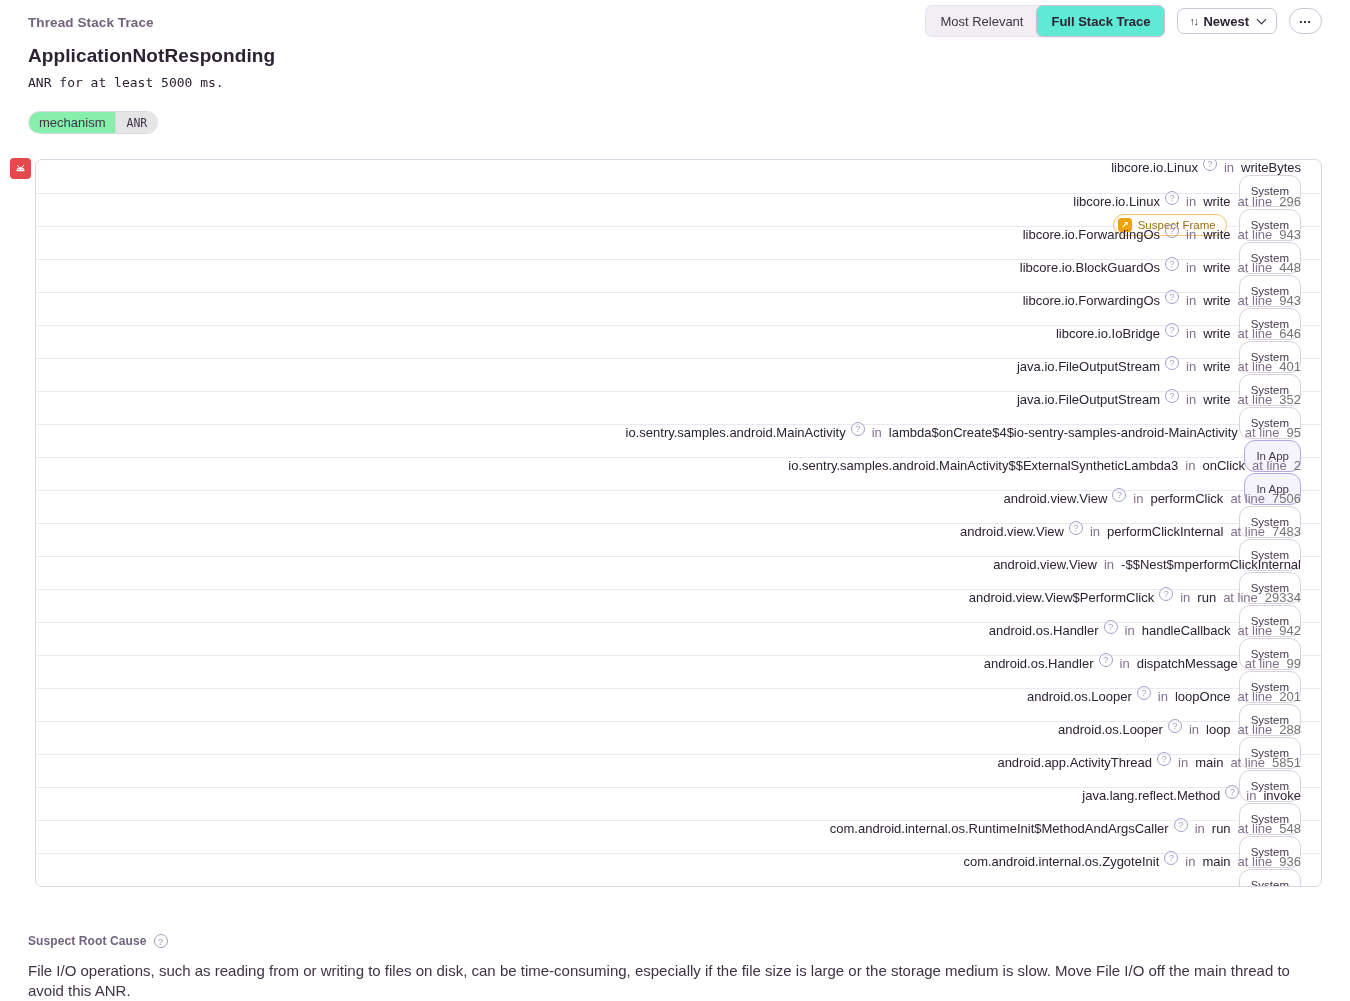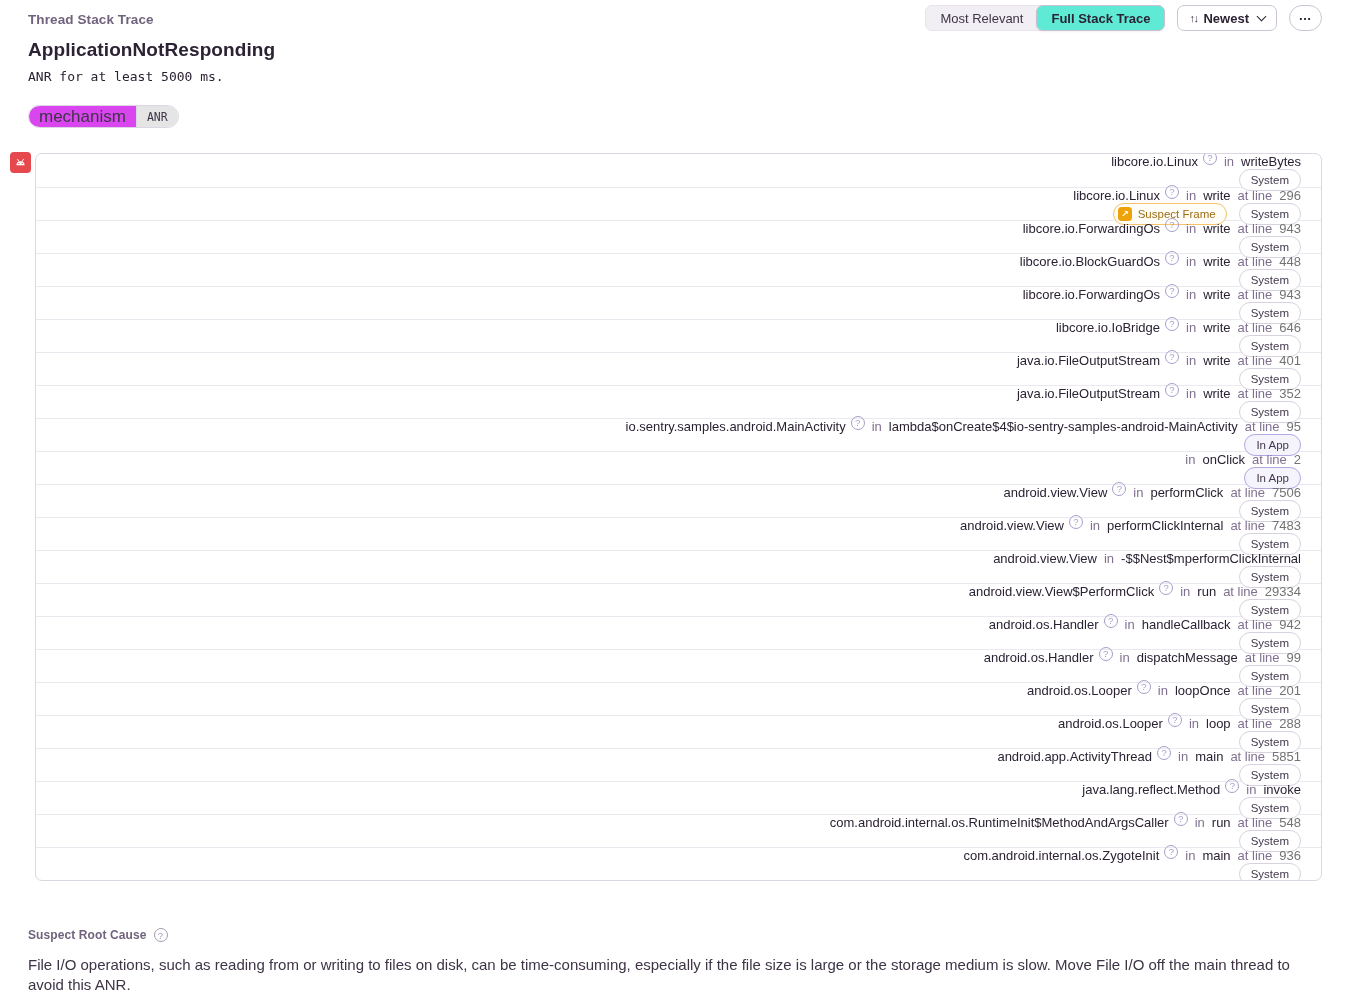--- a/index.html
+++ b/index.html
@@ -10,21 +10,21 @@
     padding:5px 28px 0 28px;
   }
   .mono { font-family:"DejaVu Sans Mono","Liberation Mono",monospace; }
 
   
   .top-header { display:flex; justify-content:space-between; align-items:center; }
   .section-title { font-size:13.5px; font-weight:700; color:#71637e; padding-top:3px; letter-spacing:0.1px; }
   .header-controls { display:flex; align-items:center; gap:12px; }
   .segmented {
     display:flex; align-items:stretch; background:#f1eef4;
-    border:1px solid #e7e2ec; border-radius:7px; height:26px;
+    border:1px solid #e7e2ec; border-radius:7px; height:32px;
   }
   .seg {
     border:none; background:transparent; font:inherit; font-size:13px; color:#3e3446;
     padding:0 14px; border-radius:7px; cursor:pointer; white-space:nowrap;
   }
   .seg.active {
     background:#5eead4; border:1px solid #c9c1d1; font-weight:700; color:#2b2233;
     margin:-1px; box-shadow:0 1px 2px rgba(43,34,51,0.06);
   }
   .btn {
@@ -41,21 +41,21 @@
   .more-btn { width:33px; border-radius:13px; font-weight:700; letter-spacing:1px; padding:0; padding-bottom:6px; }
 
   
   .event-title { font-size:19px; font-weight:700; color:#2b2233; margin-top:8px; letter-spacing:0.1px; }
   .event-subtitle { font-size:13px; color:#2b2233; margin-top:8px; }
   .tag-row { margin-top:21px; }
   .tag-pill {
     display:inline-flex; align-items:stretch; border:1px solid #dcd6e2; border-radius:12px;
     overflow:hidden; height:23px; cursor:pointer;
   }
-  .tag-key { display:flex; align-items:center; padding:0 10px; background:#d946ef; font-size:17px; color:#3e3446; }
+  .tag-key { display:flex; align-items:center; padding:0 10px; background:#86efac; font-size:13px; color:#3e3446; }
   .tag-val { display:flex; align-items:center; padding:0 10px; background:#e5e5e5; border-left:1px solid #dcd6e2; font-size:11.5px; color:#3e3446; }
 
   
   .trace-wrap { position:relative; margin-top:25px; margin-left:7px; }
   .platform-icon {
     position:absolute; left:-25px; top:-1px; width:21px; height:21px; border-radius:4px;
     background:#e5484d; display:flex; align-items:center; justify-content:center;
   }
   .trace-table {
     border:1px solid #dcd6e2; border-radius:7px; background:#ffffff; overflow:hidden;
@@ -69,21 +69,21 @@
   .muted { color:#80708f; }
   .function { color:#2b2233; font-weight:500; }
   .lineno { color:#737373; font-weight:500; }
   .help-icon {
     width:14px; height:14px; border:1px solid #a79ecb; border-radius:50%; color:#a79ecb;
     font-size:9.5px; display:inline-flex; align-items:center; justify-content:center;
     position:relative; top:-4px; margin-left:-2px; cursor:pointer; flex:none;
   }
   .frame-right { margin-left:auto; display:flex; align-items:center; gap:12px; flex:none; }
   .badge {
-    height:22px; padding:0 11px; border-radius:11px; display:inline-flex; align-items:center;
+    height:32px; padding:0 11px; border-radius:11px; display:inline-flex; align-items:center;
     font-size:11.5px; color:#43384c; white-space:nowrap;
   }
   .badge.system { background:#ffffff; border:1px solid #d8d2de; }
   .badge.inapp { background:#f5f3fc; border:1px solid #b3a8e3; }
   .suspect-badge {
     height:22px; display:inline-flex; align-items:center; gap:6px; padding:0 10px 0 4px;
     border:1px solid #f2c36b; background:#fffdf8; border-radius:11px; color:#9e6d13;
     font-size:11.5px; cursor:pointer; white-space:nowrap;
   }
   .suspect-icon {
@@ -263,20 +263,21 @@
       <span class="muted">at line</span>
       <span class="lineno">95</span>
     </div>
     <div class="frame-right">
 
       <span class="badge inapp">In App</span>
     </div>
   </div>
       <div class="frame-row">
     <div class="frame-left">
+      <span class="module">io.sentry.samples.android.MainActivity$$ExternalSyntheticLambda3</span>
 
       <span class="muted">in</span>
       <span class="function">onClick</span>
       <span class="muted">at line</span>
       <span class="lineno">2</span>
     </div>
     <div class="frame-right">
 
       <span class="badge inapp">In App</span>
     </div>

